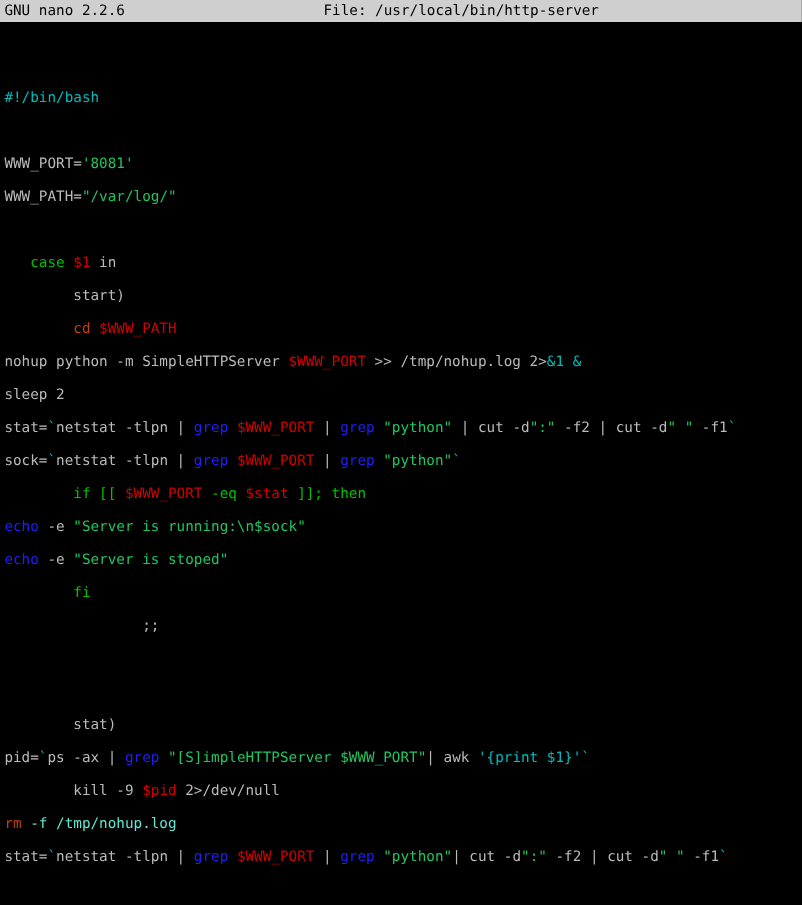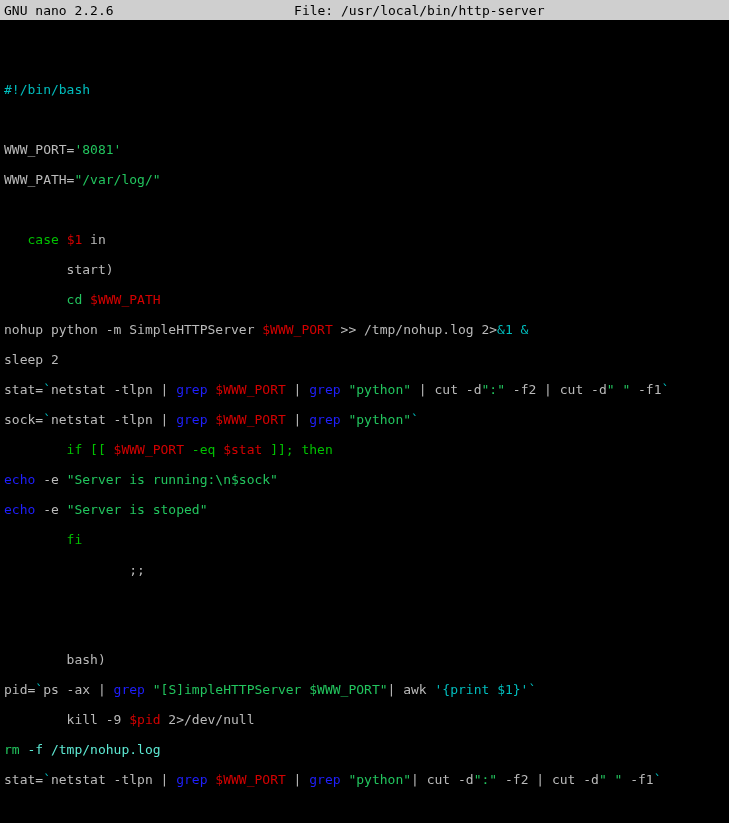--- a/index.html
+++ b/index.html
@@ -32,21 +32,21 @@
     white-space: pre;
   }
   .line { white-space: pre; }
   .c-gray  { color:#bababa; }
   .c-cyan  { color:#00bdbd; }
   .c-red   { color:#d40000; }
   .c-green { color:#00c200; }
   .c-yellow{ color:#22c55e;margin-top:29px; }
   .c-blue  { color:#1f1fff; }
   .c-dark  { color:#5eead4; }
-  .c-darkred{color:#22c55e;}
+  .c-darkred{color:#c2410c;}
 </style>
 </head>
 <body>
 
 <div class="titlebar">
   <span class="app">  GNU nano 2.2.6</span>
   <span class="spacer"></span>
   <span class="file">File: /usr/local/bin/http-server</span>
   <span class="spacer"></span>
 </div>
@@ -66,21 +66,21 @@
 <div class="line"><span class="c-gray">sleep 2</span></div>
 <div class="line"><span class="c-gray">stat=</span><span class="c-cyan">`</span><span class="c-gray">netstat -tlpn | </span><span class="c-blue">grep </span><span class="c-red">$WWW_PORT</span><span class="c-gray"> | </span><span class="c-blue">grep </span><span class="c-yellow">"python"</span><span class="c-gray"> | cut -d</span><span class="c-yellow">":"</span><span class="c-gray"> -f2 | cut -d</span><span class="c-yellow">" "</span><span class="c-gray"> -f1</span><span class="c-cyan">`</span></div>
 <div class="line"><span class="c-gray">sock=</span><span class="c-cyan">`</span><span class="c-gray">netstat -tlpn | </span><span class="c-blue">grep </span><span class="c-red">$WWW_PORT</span><span class="c-gray"> | </span><span class="c-blue">grep </span><span class="c-yellow">"python"</span><span class="c-cyan">`</span></div>
 <div class="line"><span class="c-green">        if [[ </span><span class="c-red">$WWW_PORT</span><span class="c-green"> -eq </span><span class="c-red">$stat</span><span class="c-green"> ]]; then</span></div>
 <div class="line"><span class="c-blue">echo</span><span class="c-gray"> -e </span><span class="c-yellow">"Server is running:\n$sock"</span></div>
 <div class="line"><span class="c-blue">echo</span><span class="c-gray"> -e </span><span class="c-yellow">"Server is stoped"</span></div>
 <div class="line"><span class="c-green">        fi</span></div>
 <div class="line"><span class="c-gray">                ;;</span></div>
 <div class="line">&nbsp;</div>
 <div class="line">&nbsp;</div>
-<div class="line"><span class="c-gray">        bash)</span></div>
+<div class="line"><span class="c-gray">        stat)</span></div>
 <div class="line"><span class="c-gray">pid=</span><span class="c-cyan">`</span><span class="c-gray">ps -ax | </span><span class="c-blue">grep </span><span class="c-yellow">"[S]impleHTTPServer $WWW_PORT"</span><span class="c-gray">| awk </span><span class="c-cyan">'{print $1}'</span><span class="c-cyan">`</span></div>
 <div class="line"><span class="c-gray">        kill -9 </span><span class="c-red">$pid</span><span class="c-gray"> 2&gt;/dev/null</span></div>
 <div class="line"><span class="c-darkred">rm</span><span class="c-dark"> -f /tmp/nohup.log</span></div>
 <div class="line"><span class="c-gray">stat=</span><span class="c-cyan">`</span><span class="c-gray">netstat -tlpn | </span><span class="c-blue">grep </span><span class="c-red">$WWW_PORT</span><span class="c-gray"> | </span><span class="c-blue">grep </span><span class="c-yellow">"python"</span><span class="c-gray">| cut -d</span><span class="c-yellow">":"</span><span class="c-gray"> -f2 | cut -d</span><span class="c-yellow">" "</span><span class="c-gray"> -f1</span><span class="c-cyan">`</span></div>
 
 
 
 
 
 

